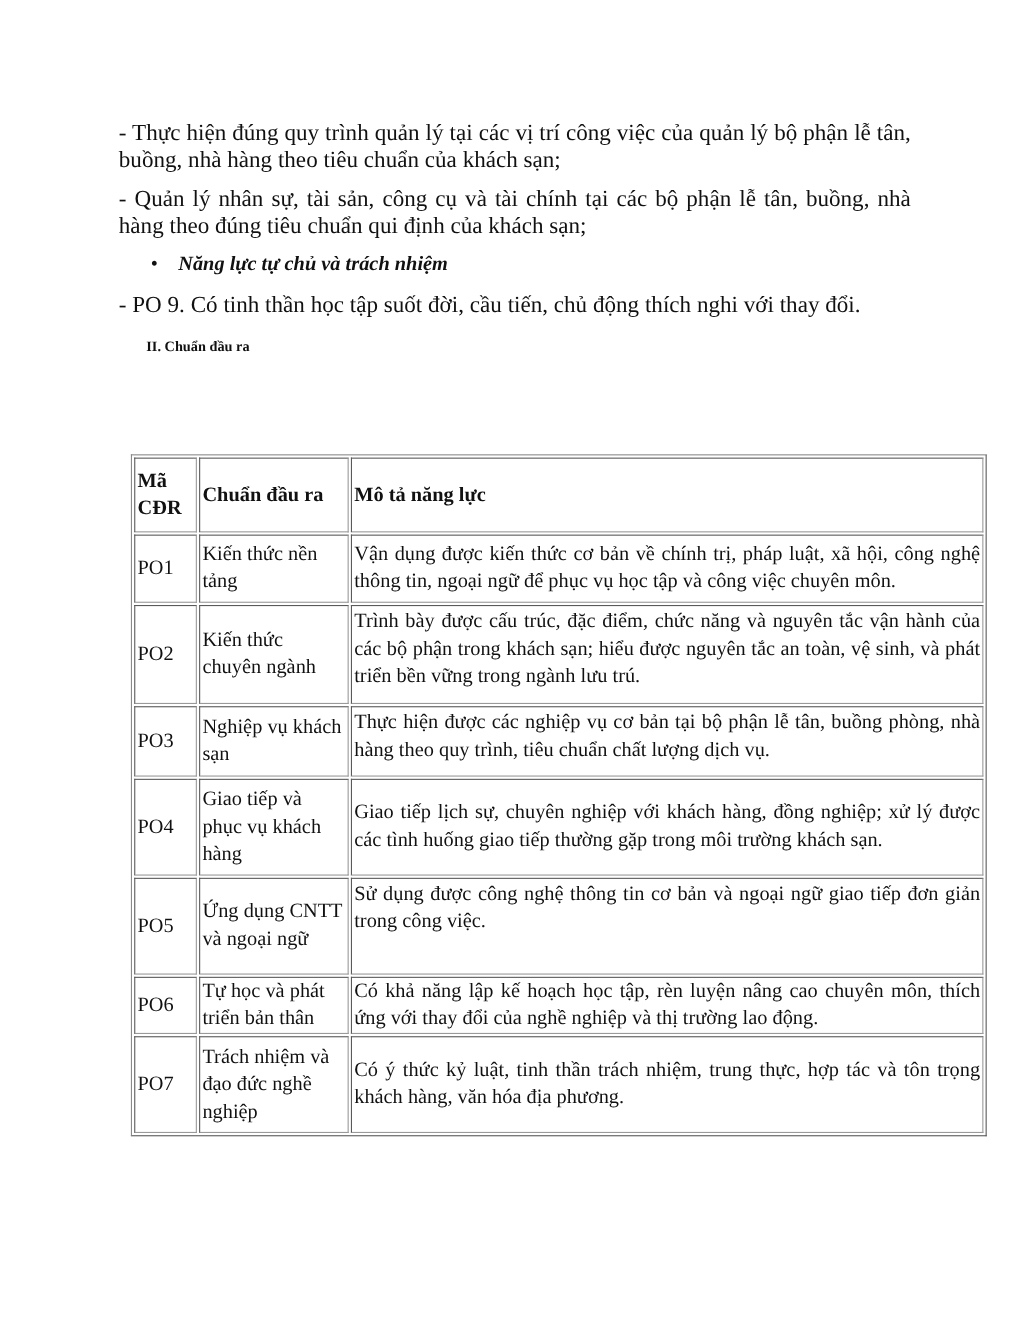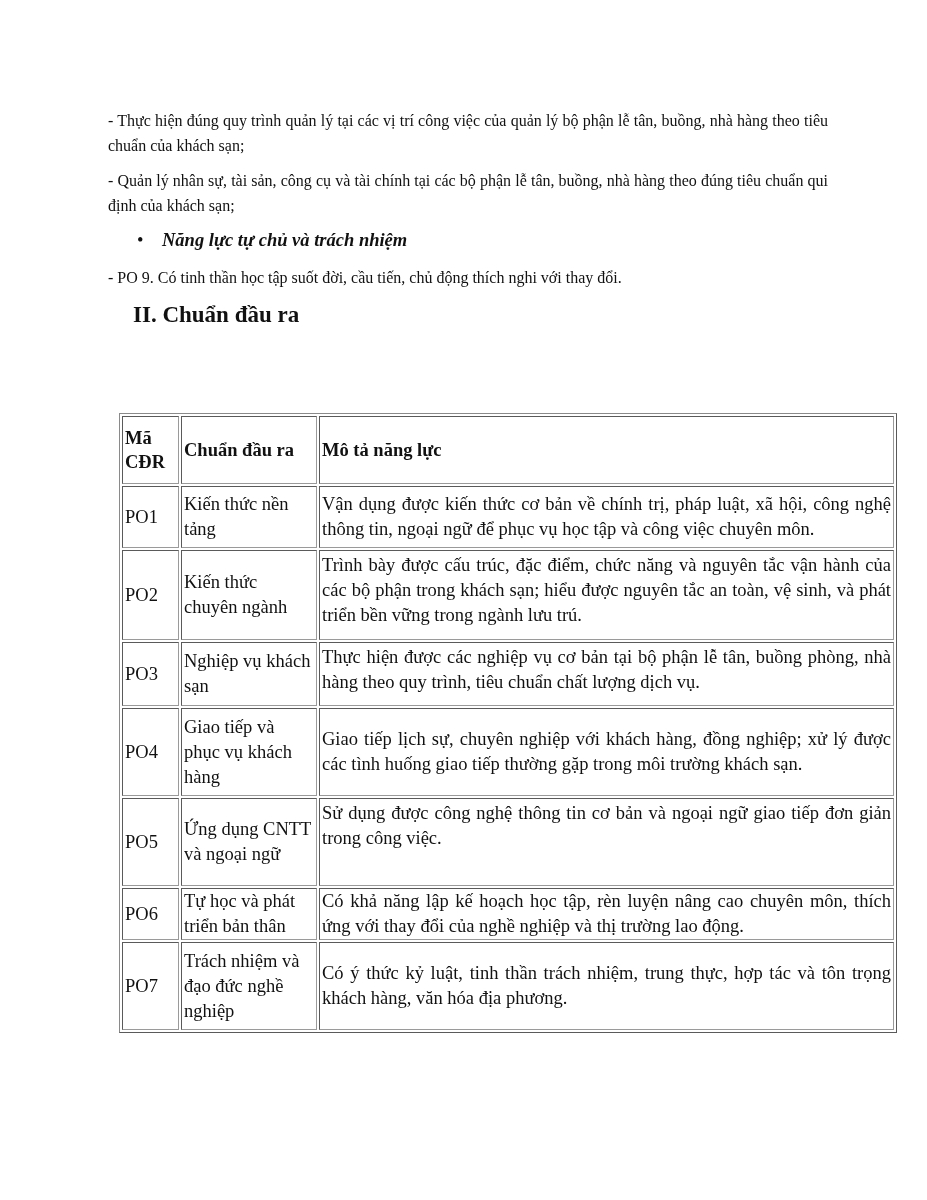--- a/index.html
+++ b/index.html
@@ -15,21 +15,21 @@
       font-family: "Liberation Serif", serif;
       color: #111111;
     }
     .page {
       position: absolute;
       left: 108px;
       top: 108px;
       width: 720px;
     }
     .para {
-      font-size: 16px;
+      font-size: 21px;
       line-height: 25px;
       margin: 0 0 10px 0;
       text-align: justify;
     }
     .para.single {
       margin-bottom: 12px;
     }
     .bullet-line {
       font-size: 18.5px;
       line-height: 25px;
@@ -43,21 +43,21 @@
       position: absolute;
       left: 29px;
       top: 0;
       font-style: normal;
       font-weight: normal;
     }
     .bullet-line .txt {
       padding-left: 26px;
     }
     .section-heading {
-      font-size: 23px;
+      font-size: 13px;
       line-height: 25px;
       font-weight: bold;
       margin: 0 0 8px 0;
       padding-left: 25px;
     }
     .po-table-wrap {
       position: absolute;
       left: 119px;
       top: 413px;
       width: 778px;

